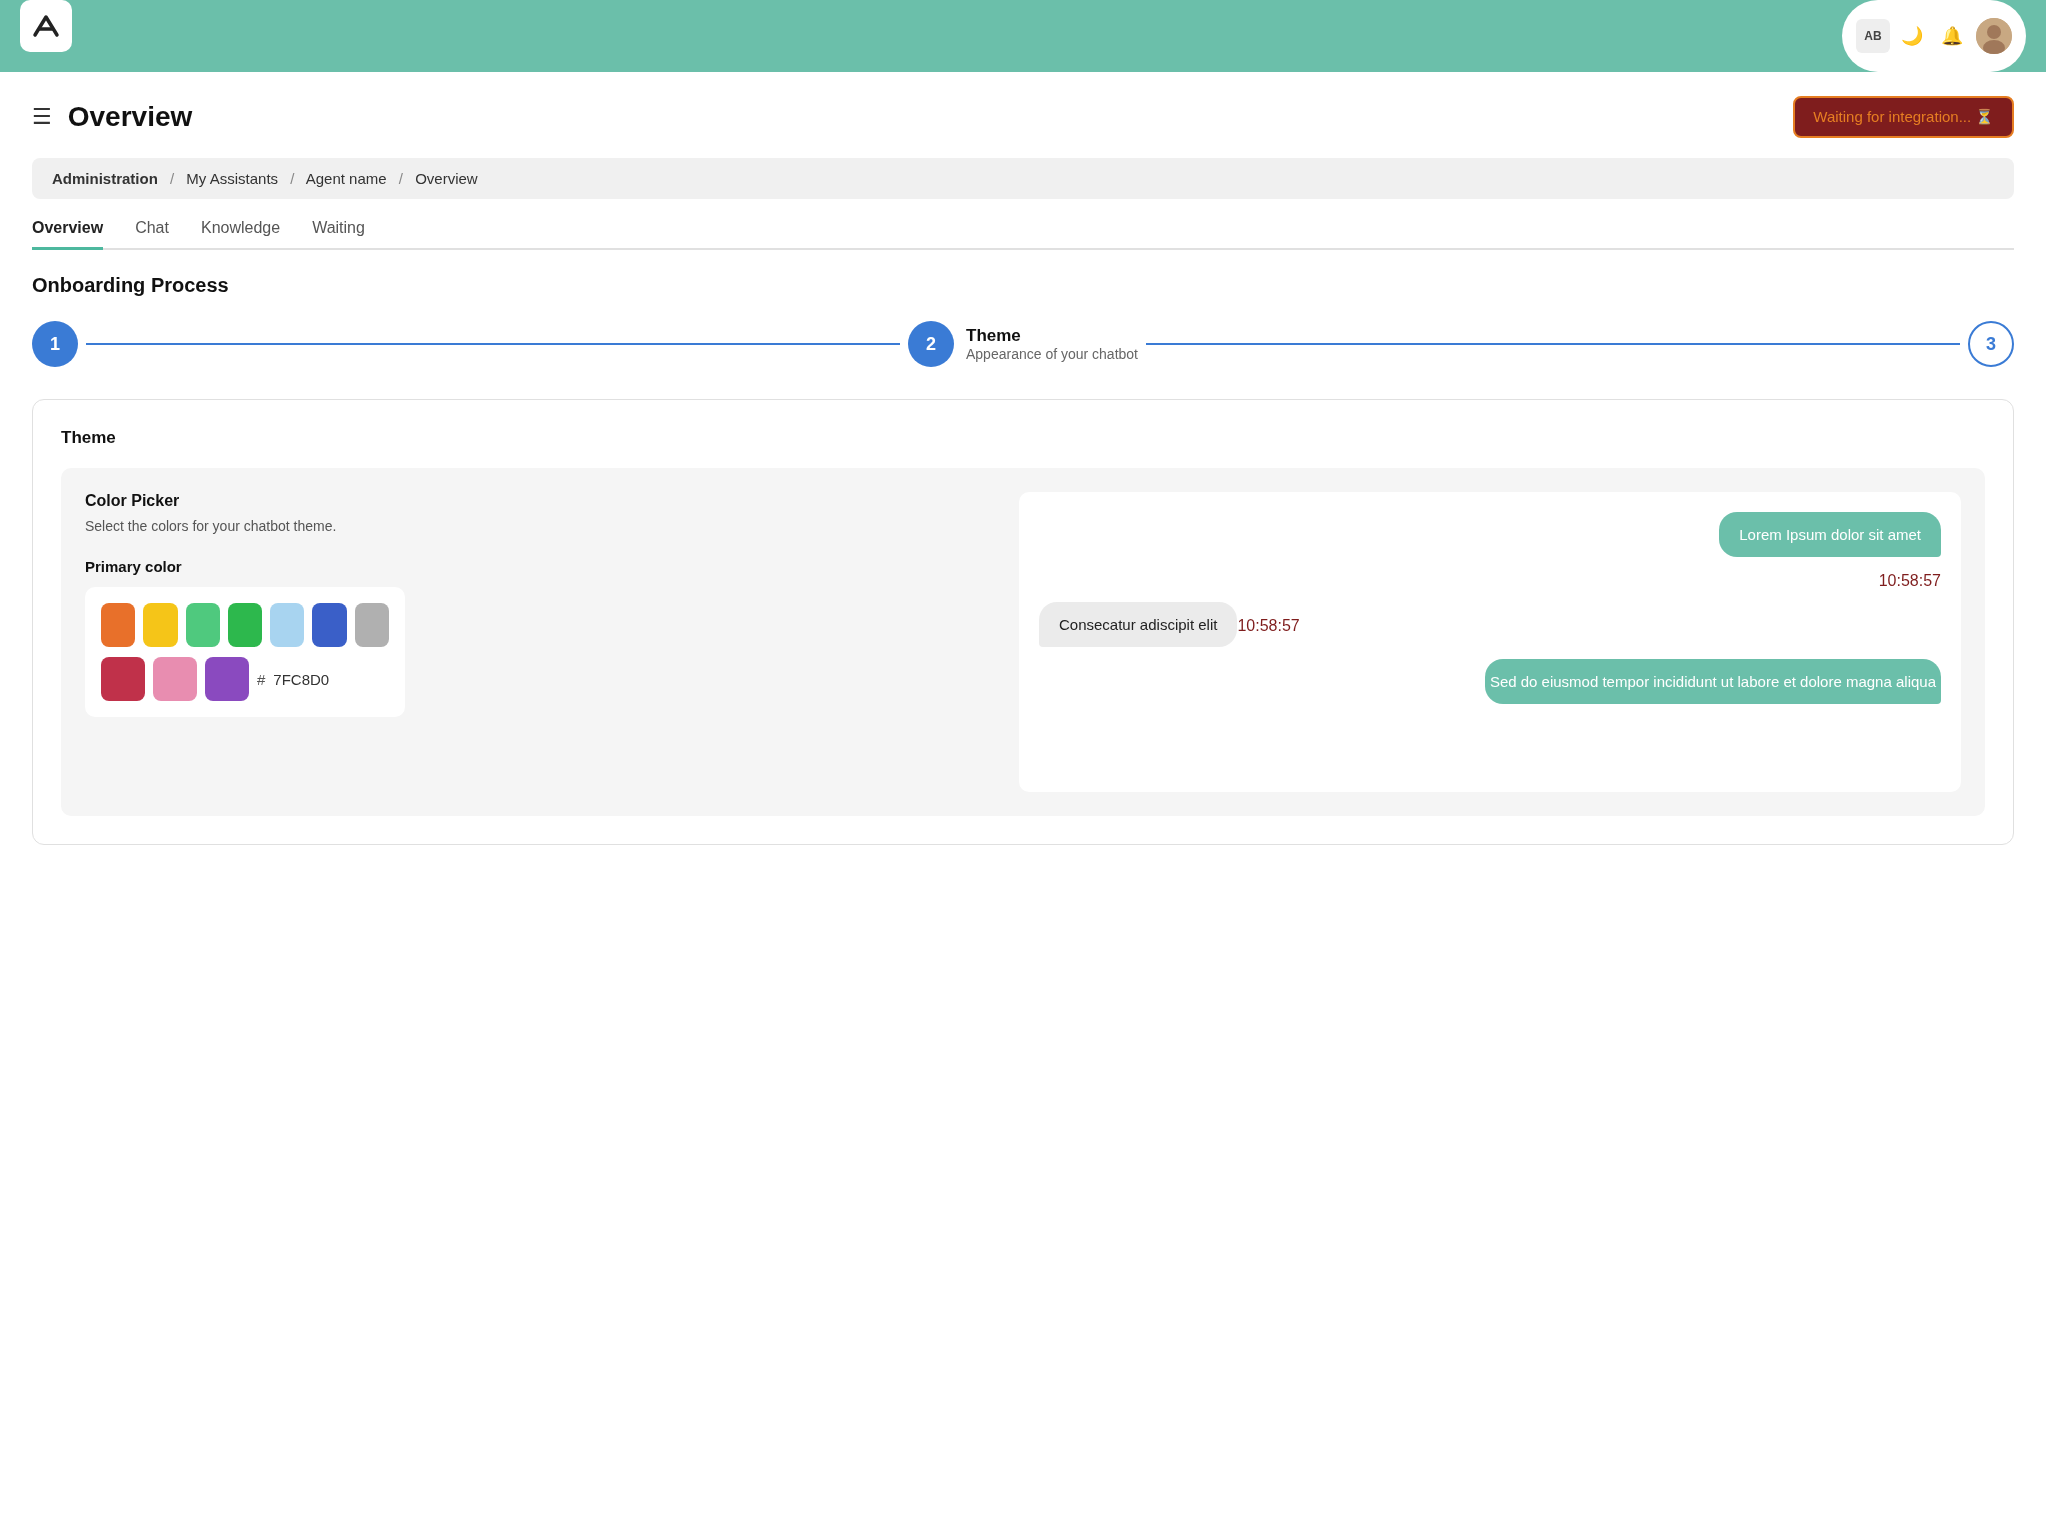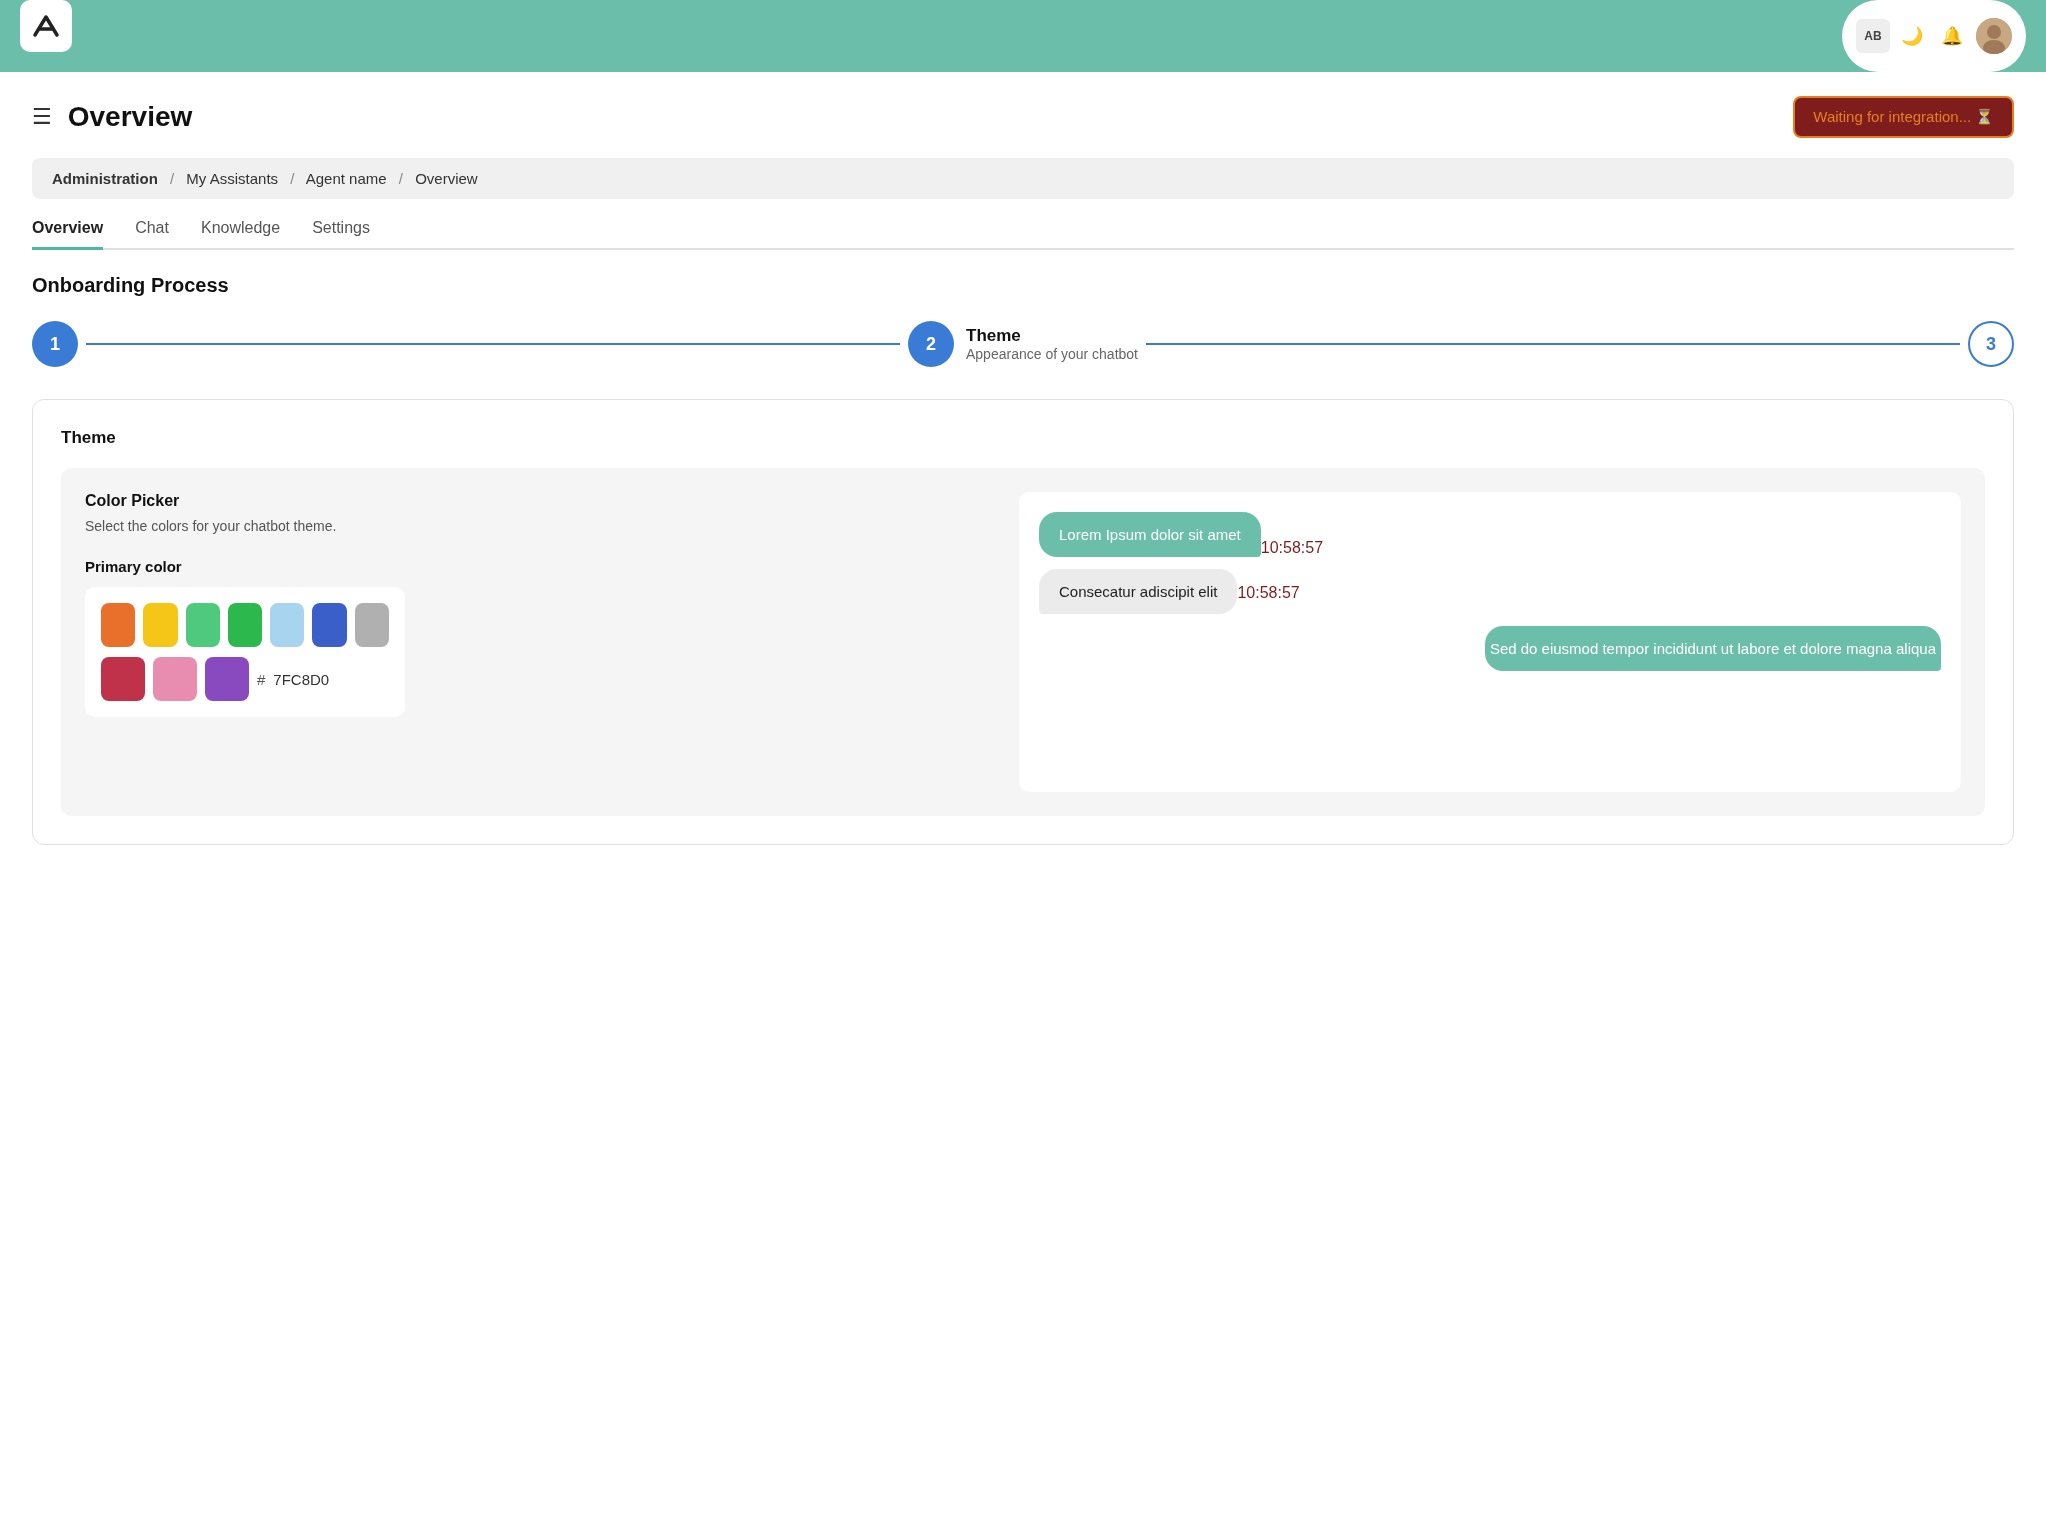--- a/index.html
+++ b/index.html
@@ -367,21 +367,21 @@
     <span class="sep">/</span>
     <span>Agent name</span>
     <span class="sep">/</span>
     <span>Overview</span>
   </div>
 
   <div class="tabs">
     <div class="tab active">Overview</div>
     <div class="tab">Chat</div>
     <div class="tab">Knowledge</div>
-    <div class="tab">Settings</div>
+    <div class="tab">Waiting</div>
   </div>
 
   <div class="section-title">Onboarding Process</div>
 
   <div class="steps-row">
     <div class="step-circle">1</div>
     <div class="step-line"></div>
     <div class="step-2-group">
       <div class="step-circle">2</div>
       <div class="step-info">
@@ -420,21 +420,21 @@
             <div class="hex-row">
               <span class="hash-symbol">#</span>
               <input class="hex-input" value="7FC8D0" type="text" style="">
             </div>
           </div>
         </div>
 
       </div>
 
       <div class="chat-preview">
-        <div style="display:flex;align-items:flex-end;">
+        <div style="display:flex;flex-direction:column;align-items:flex-end;">
           <div class="chat-bubble-right">Lorem Ipsum dolor sit amet</div>
           <div class="chat-time">10:58:57</div>
         </div>
         <div style="display:flex;flex-direction:row;align-items:flex-start;">
           <div class="chat-bubble-left">Consecatur adiscipit elit</div>
           <div class="chat-time left">10:58:57</div>
         </div>
         <div style="display:flex;flex-direction:column;align-items:flex-end;">
           <div class="chat-bubble-right-2">Sed do eiusmod tempor incididunt ut labore et dolore magna aliqua</div>
         </div>

